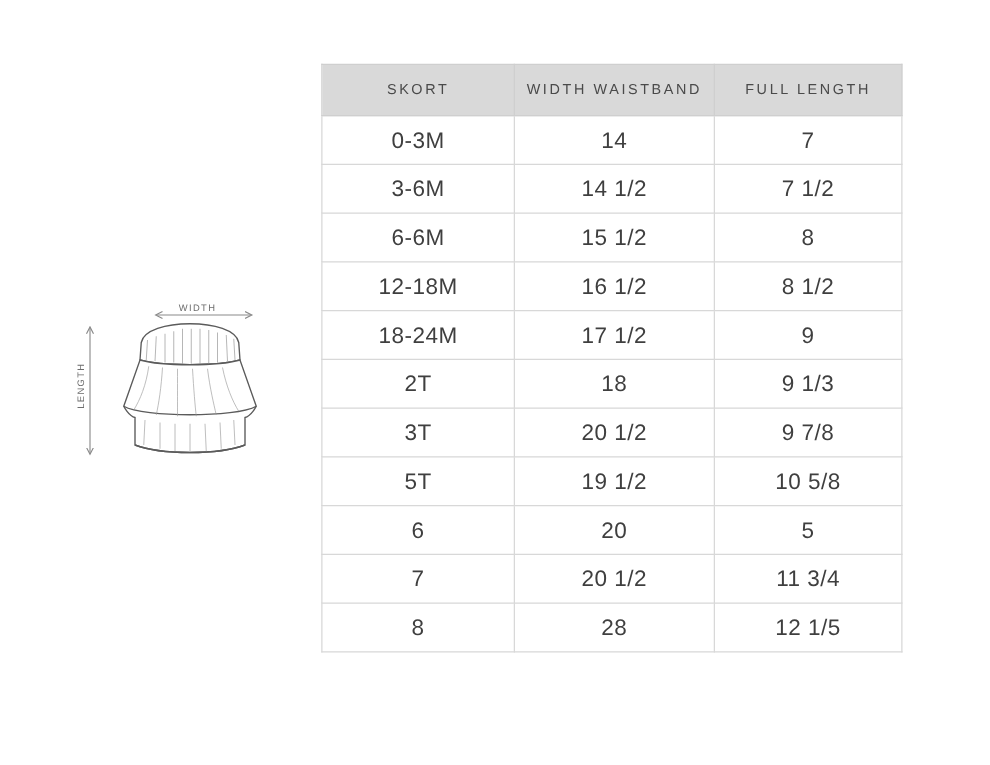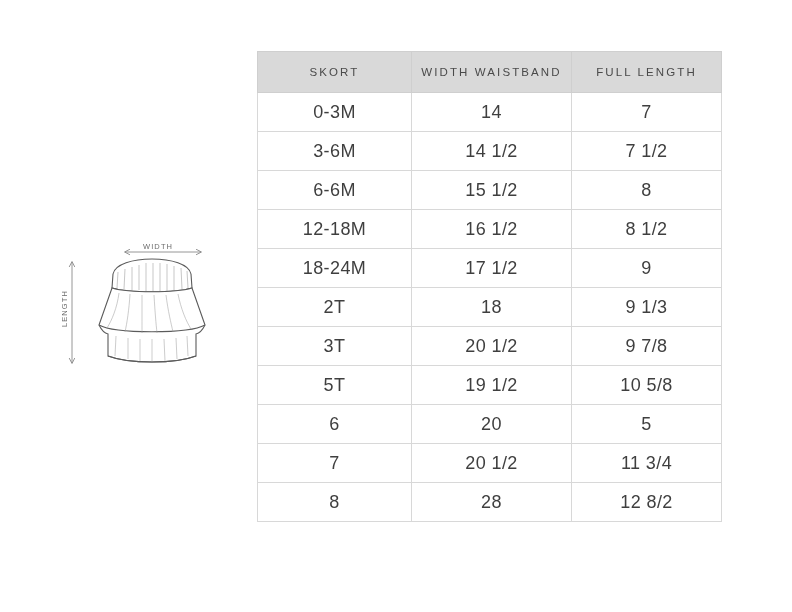--- a/index.html
+++ b/index.html
@@ -210,16 +210,16 @@
       <td>5</td>
     </tr>
     <tr>
       <td>7</td>
       <td>20 1/2</td>
       <td>11 3/4</td>
     </tr>
     <tr>
       <td>8</td>
       <td>28</td>
-      <td>12 8/2</td>
+      <td>12 1/5</td>
     </tr>
   </tbody>
 </table>
 
 </body></html>

